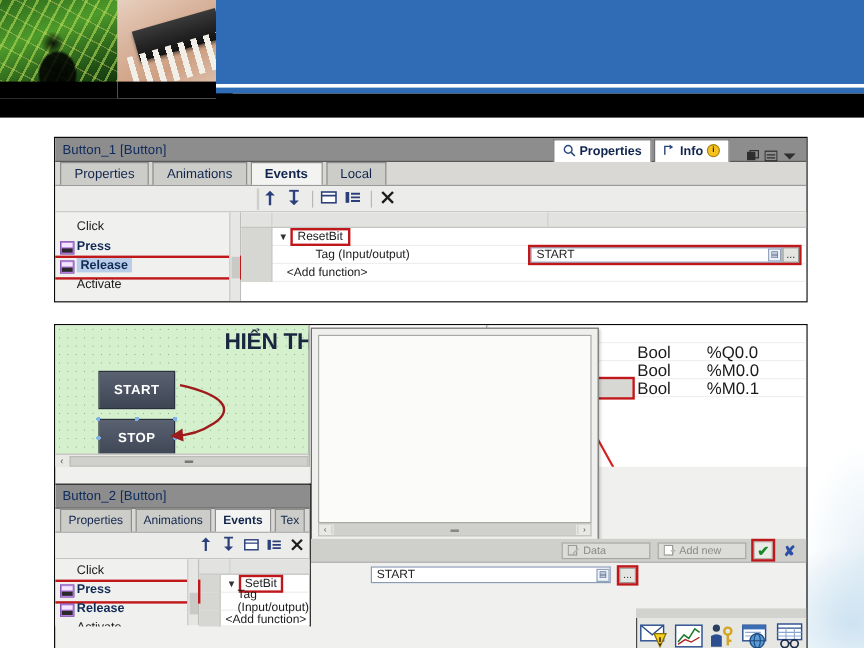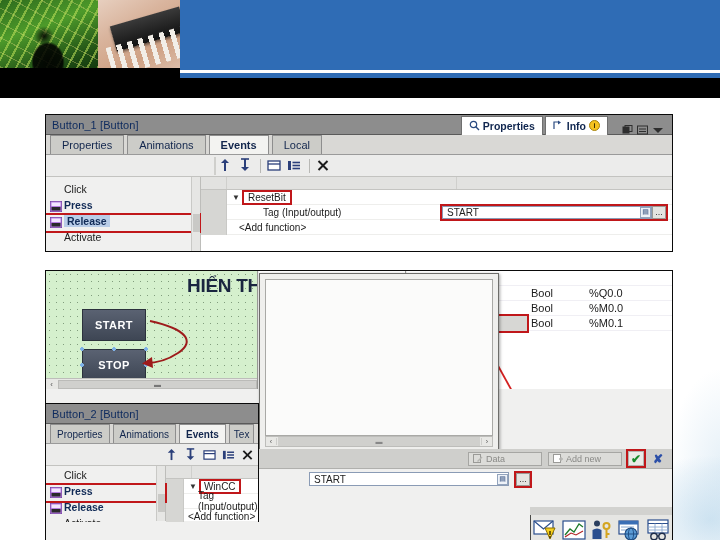--- a/index.html
+++ b/index.html
@@ -215,21 +215,21 @@
   .tic { display:inline-block; width:11px; height:9px; margin-right:3px; flex:none; border:1px solid #8a7a3a; }
   .tnode.sel .tlbl { background:#2f6cb5; color:#fff; padding:0 2px; }
 
   
   .tagtbl {
     position:absolute; left:361px; top:0; right:0; height:118px;
     background:#ffffff; overflow:hidden;
   }
   .tt-head { height:13px; background:#e9e9e6; border-bottom:1px solid #bfbfbc; display:flex; font-size:8.5px; color:#333; align-items:center; }
   .tt-head div { border-right:1px solid #d3d3d0; height:13px; display:flex; align-items:center; padding-left:4px; }
-  .tt-row { height:15px; display:flex; font-size:11px; color:#1b1b1b; align-items:center; border-bottom:1px solid #f0eff4; }
+  .tt-row { height:15px; display:flex; font-size:14px; color:#1b1b1b; align-items:center; border-bottom:1px solid #f0eff4; }
   .tt-row div { height:15px; display:flex; align-items:center; padding-left:4px; }
   .tt-ic { width:11px; height:9px; background:#4a74b8; border:1px solid #2a4a80; margin-left:2px; flex:none; }
   .tt-row.hl .cname { outline:2px solid #c0171a; background:#d7d7d4; }
 
   .c-ic { width:15px; flex:none; }
   .c-name { width:105px; }
   .c-type { width:58px; }
   .c-addr { width:62px; }
   .c-cmt { flex:1; }
 
@@ -645,21 +645,21 @@
             <div class="thumb"></div>
           </div>
       </div>
       <div style="flex:1;background:#fff;">
         <div class="et-head">
             <div class="c1"></div>
           </div>
         <div class="et-row">
           <span class="gut" style="width:18px"></span>
           <span class="et-arrow">▼</span>
-          <span class="redbox" style="padding:0 3px;">WinCC</span>
+          <span class="redbox" style="padding:0 3px;">SetBit</span>
         </div>
         <div class="et-row">
           <span class="gut" style="width:18px"></span>
           <span style="padding-left:14px">Tag (Input/output)</span>
         </div>
         <div class="et-row">
           <span class="gut" style="width:18px"></span>
           <span style="padding-left:4px">&lt;Add function&gt;</span>
         </div>
       </div>

